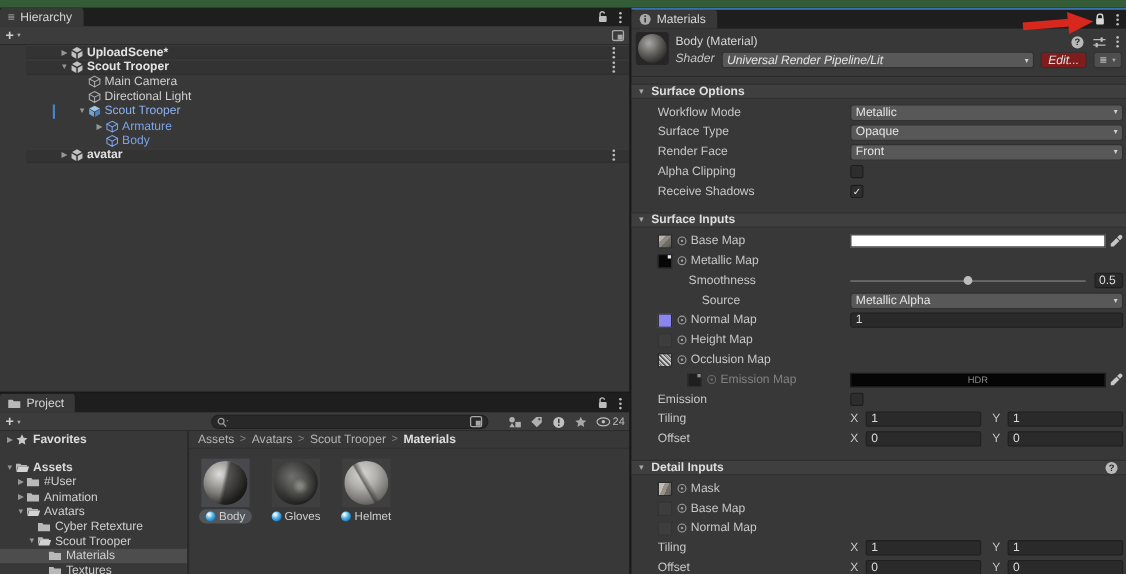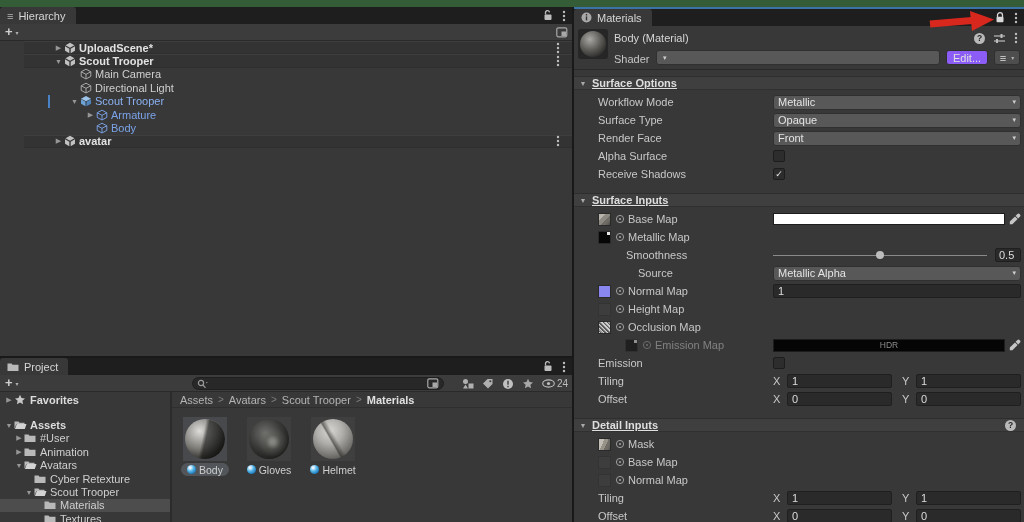--- a/index.html
+++ b/index.html
@@ -78,31 +78,31 @@
   .mat-ball { width:9px; height:9px; border-radius:50%; flex:none;
     background:radial-gradient(circle at 35% 30%, #e8f4ff 10%, #58b7e8 40%, #1470b4 80%); }
   
   .asset-header { position:relative; height:40px; padding:3px 4px 0 4px; }
   .preview-thumb { position:absolute; left:4px; top:3px; width:30px; height:30px; background:#262626;
     border-radius:3px; display:flex; align-items:center; justify-content:center; }
   .preview-sphere { width:26px; height:26px; border-radius:50%;
     background:radial-gradient(circle at 38% 32%, #a8a7a3, #595854 48%, #232322 85%); }
   .title-row { height:18px; margin-left:36px; display:flex; align-items:center; color:#d6d6d6; }
   .title-row .hdr-icons { margin-left:auto; display:flex; align-items:center; gap:8px; margin-right:2px; }
-  .shader-row { height:18px; margin-left:36px; display:flex; align-items:flex-end; gap:6px; }
+  .shader-row { height:18px; margin-left:36px; display:flex; align-items:flex-start; gap:6px;font-style:italic; }
   .shader-label { width:36px; color:#c6c6c6; }
-  .btn { background:#8b5cf6; border:1px solid #303030; border-radius:3px; height:15px;
+  .btn { background:#7f1d1d; border:1px solid #303030; border-radius:3px; height:15px;
          display:flex; align-items:center; justify-content:center; color:#e0e0e0; }
   .edit-btn { width:42px; }
   .conv-btn { width:26px; gap:3px; background:#4e4e4e; }
   .hr-sep { height:1px; background:#2a2a2a; margin-top:3px; }
   .section-header { height:14px; margin-top:6px; background:#3f3f3f; border-top:1px solid #2e2e2e;
     border-bottom:1px solid #303030; display:flex; align-items:center; padding-left:4px; gap:4px; }
   .section-header .tri { font-size:7px; color:#a8a8a8; width:10px; text-align:center; }
-  .section-header .stitle { font-weight:bold; color:#dedede;text-decoration:underline; }
+  .section-header .stitle { font-weight:bold; color:#dedede; }
   .section-header .shelp { margin-left:auto; margin-right:8px; }
   .sec-rows { padding-top:3px; padding-bottom:4px; }
   .irow { height:18px; display:flex; align-items:center; }
   .irow.dim .label-area { opacity:.5; }
   .label-area { width:199px; flex:none; display:flex; align-items:center; color:#c8c8c8; overflow:hidden; }
   .control-area { flex:1; display:flex; align-items:center; margin-right:3px; min-width:0; }
   .thumb { width:13px; height:13px; flex:none; border:1px solid #2a2a2a; position:relative; }
   .thumb-base { background:linear-gradient(135deg,#b8b3ab 0 30%,#8d8a84 30% 55%,#6f6c66 55% 75%,#4a4843); }
   .thumb-mask { background:linear-gradient(115deg,#c2bdb5 0 35%,#979389 35% 60%,#6f6c66 60% 80%,#55524d); }
   .thumb-black { background:#070707; }
@@ -595,20 +595,21 @@
               <circle cx="2" cy="2" r="1.2" fill="#bdbdbd"></circle>
               <circle cx="2" cy="6" r="1.2" fill="#bdbdbd"></circle>
               <circle cx="2" cy="10" r="1.2" fill="#bdbdbd"></circle>
             </svg>
           </span>
       </span>
     </div>
     <div class="shader-row">
       <span class="shader-label">Shader</span>
       <div class="dropdown">
+        <span class="dval">Universal Render Pipeline/Lit</span>
         <span class="dd-caret">▾</span>
       </div>
       <div class="btn edit-btn">
         <span>Edit...</span>
       </div>
       <div class="btn conv-btn">
         <span>≡</span>
         <span class="dd-caret">▾</span>
       </div>
     </div>
@@ -652,21 +653,21 @@
           <div class="control-area">
             <div class="dropdown">
               <span class="dval">Front</span>
               <span class="dd-caret">▾</span>
             </div>
           </div>
         </div>
         <div class="irow">
           <div class="label-area">
             <span style="width: 24px; flex: 0 0 auto;"></span>
-            <span>Alpha Surface</span>
+            <span>Alpha Clipping</span>
           </div>
           <div class="control-area">
             <div class="checkbox"></div>
           </div>
         </div>
         <div class="irow">
           <div class="label-area">
             <span style="width: 24px; flex: 0 0 auto;"></span>
             <span>Receive Shadows</span>
           </div>

